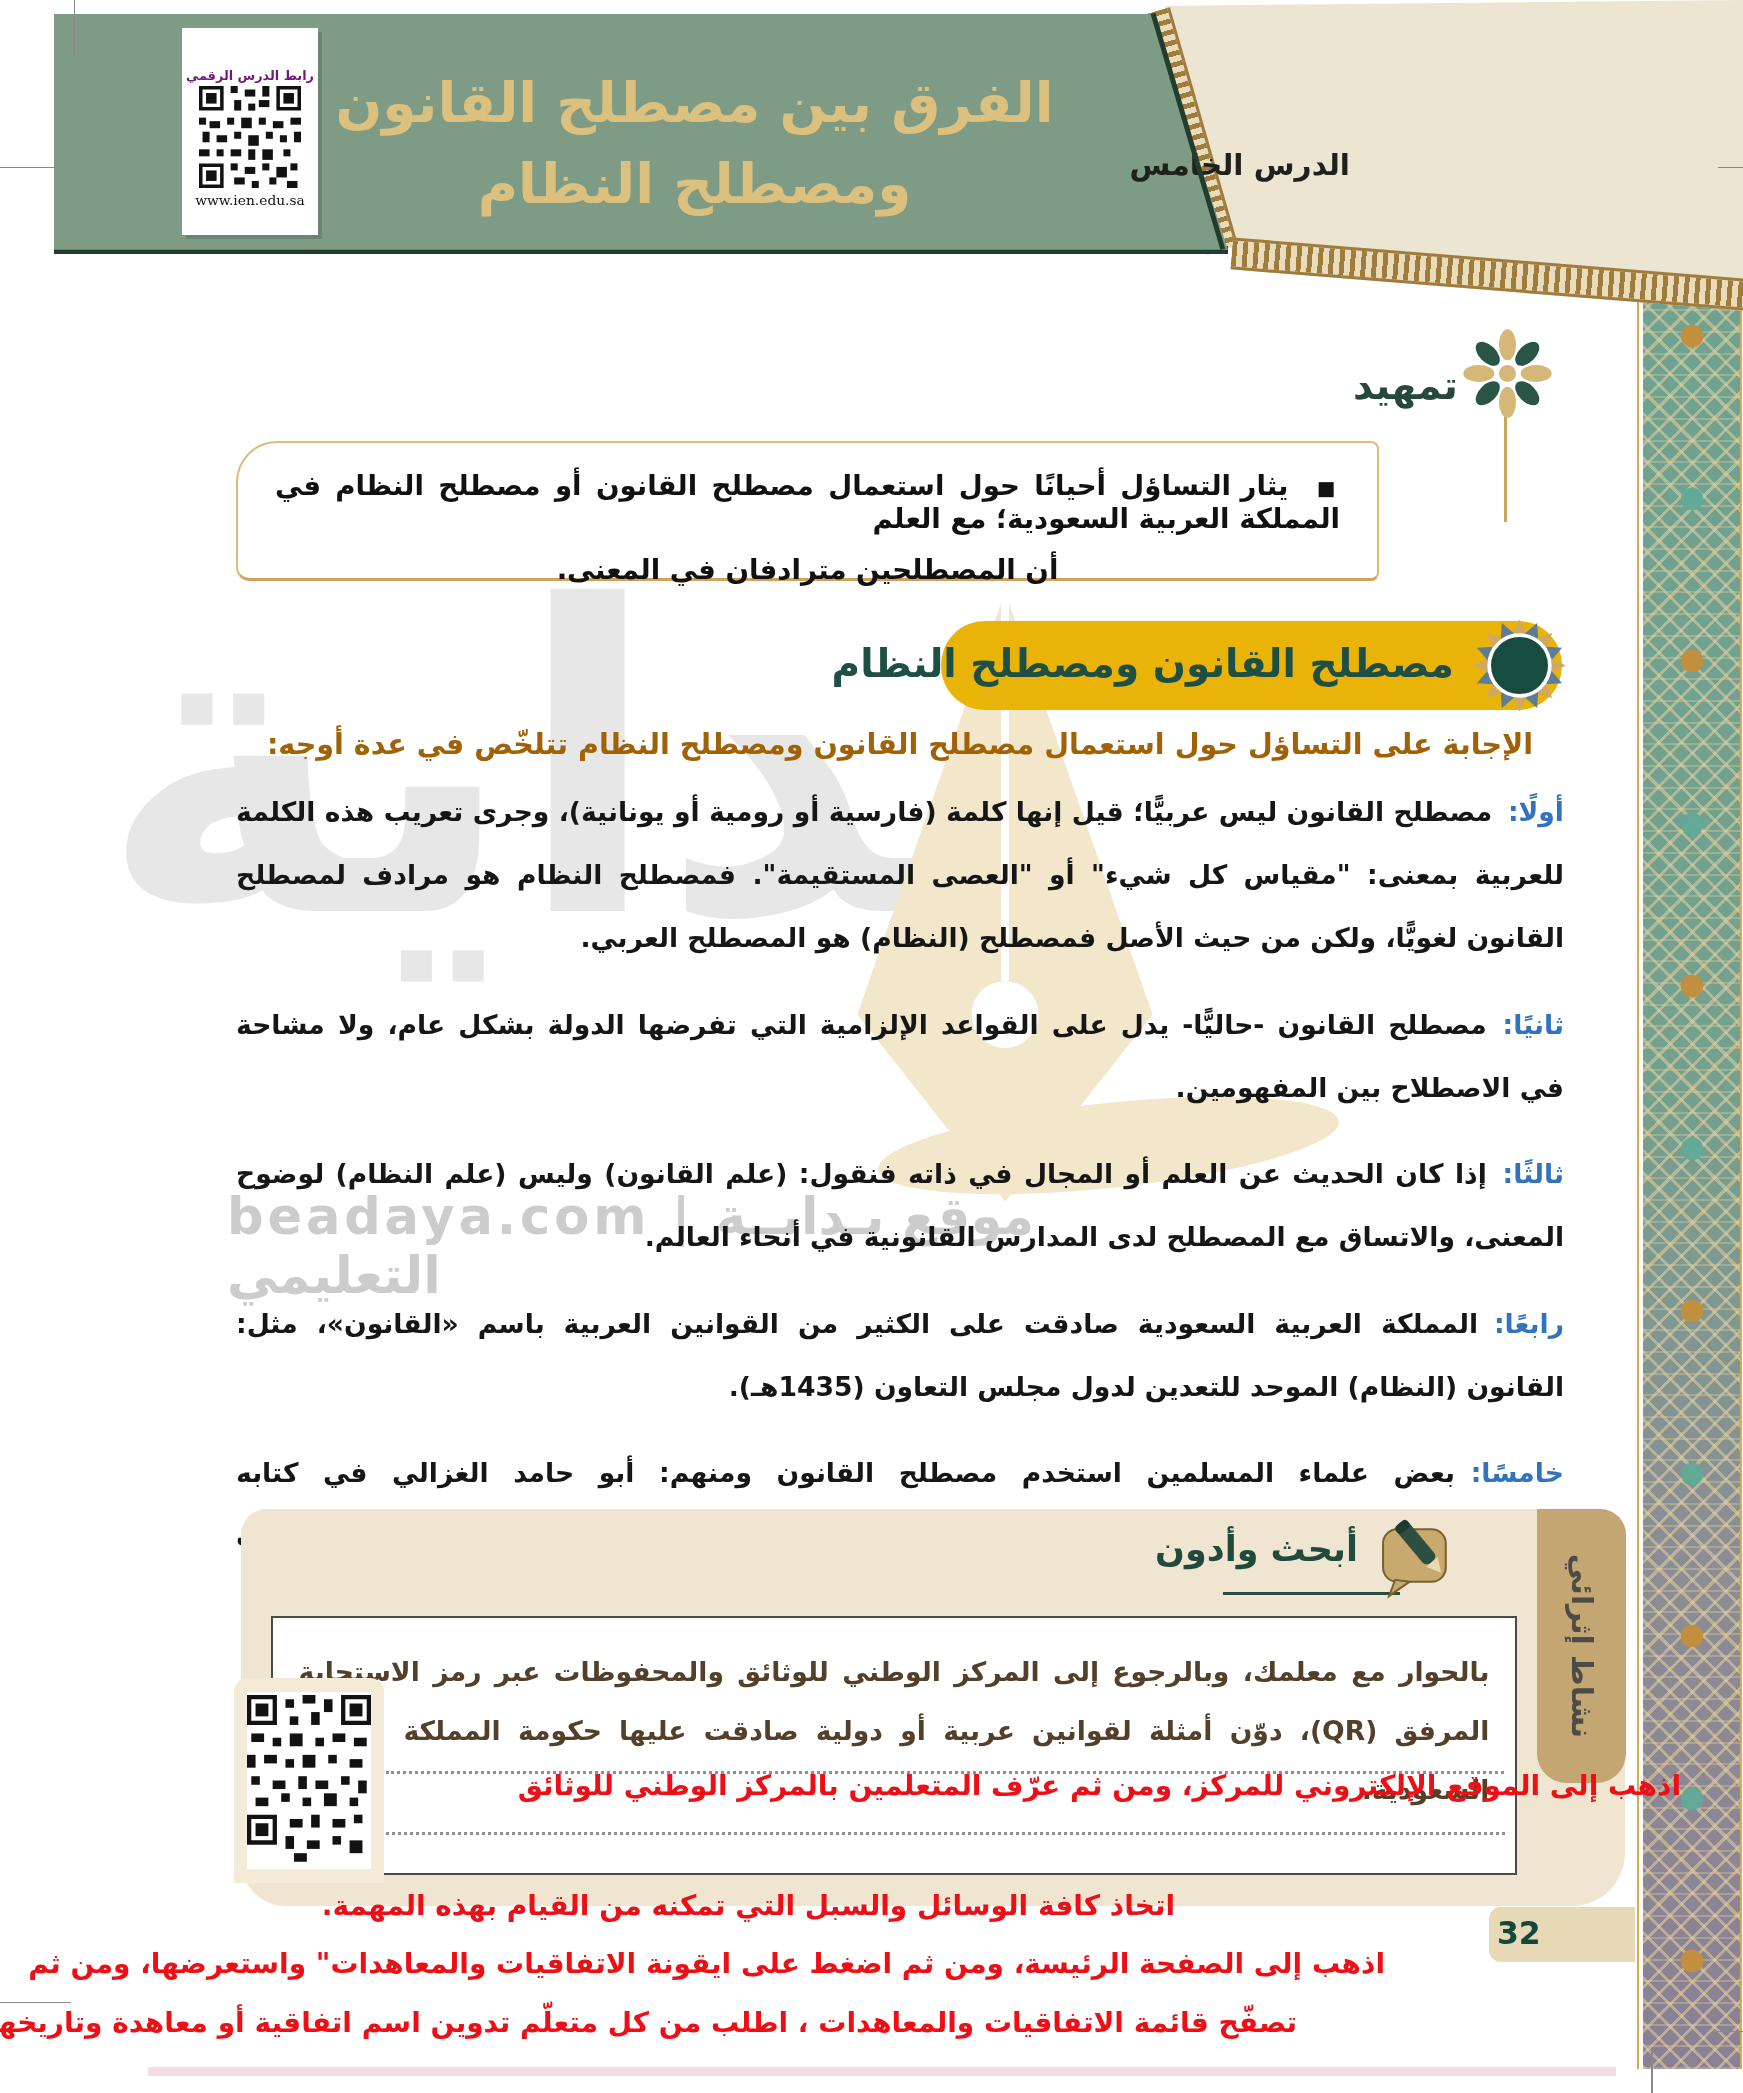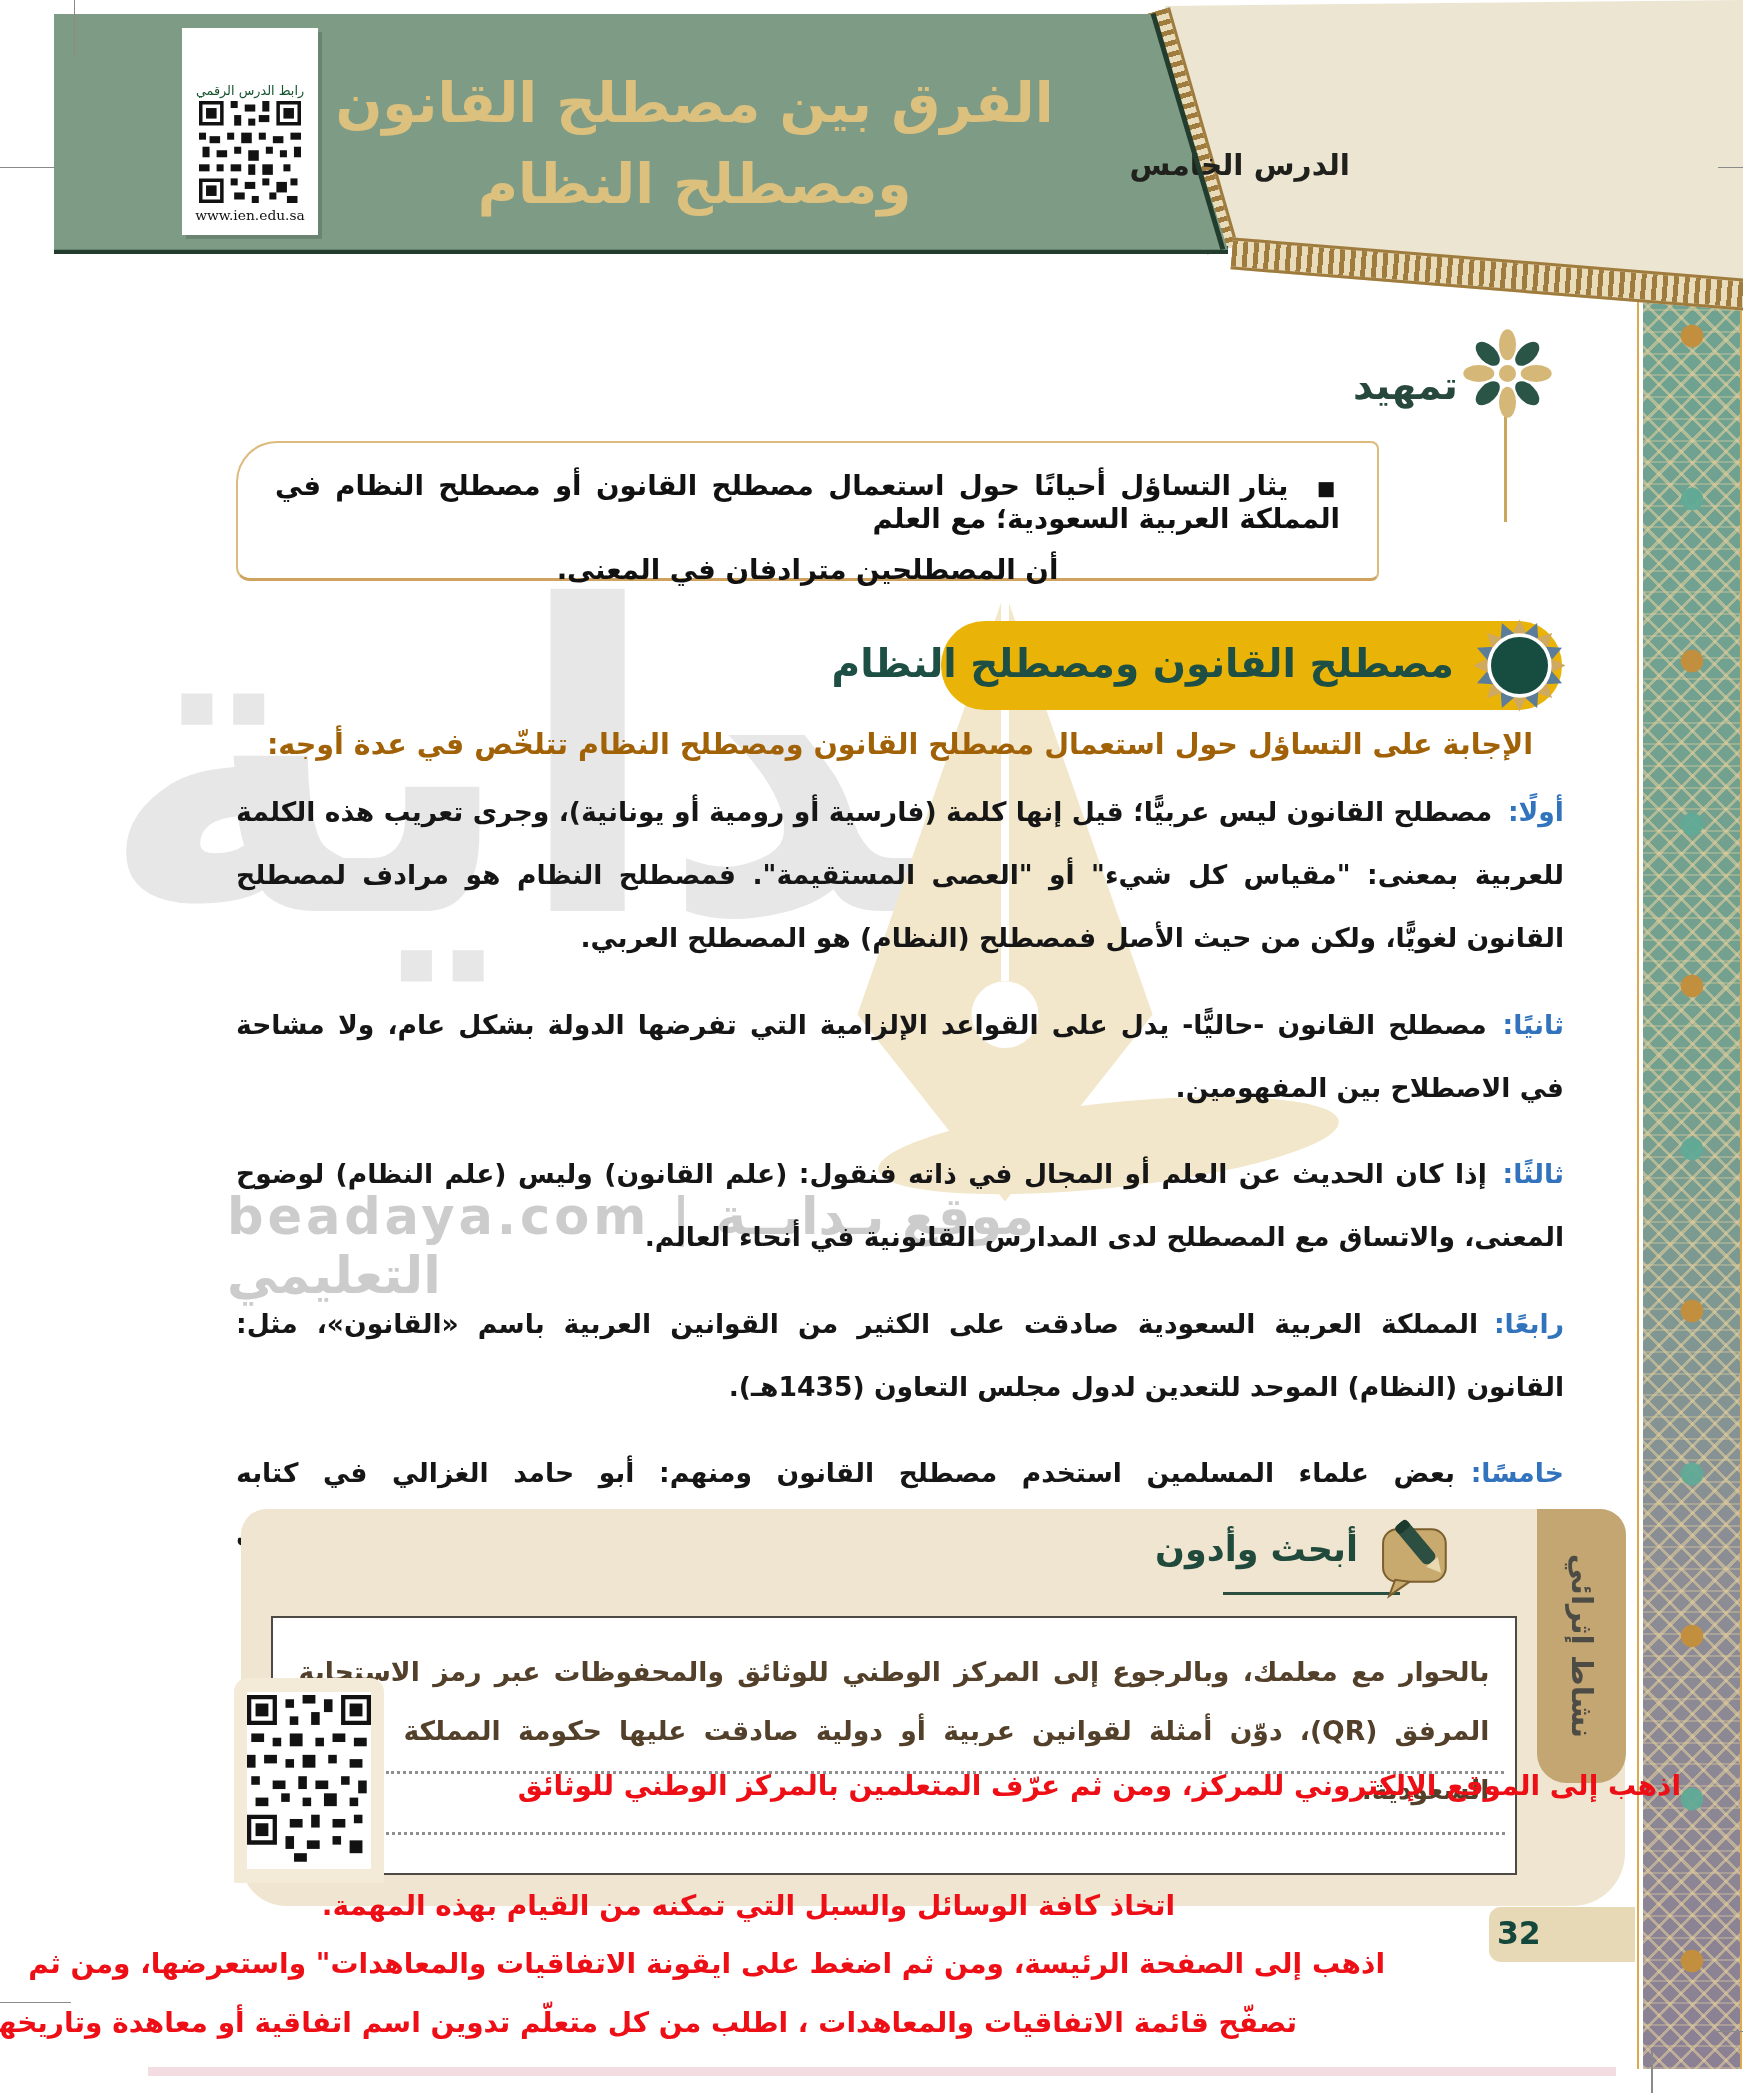--- a/index.html
+++ b/index.html
@@ -46,21 +46,21 @@
                transform:rotate(73.5deg);z-index:3;}
   .banner{left:54px;top:13.8px;width:1174px;height:236px;background:#7e9b85;z-index:2;
           clip-path:polygon(0 0,93.4% 0,100% 100%,0 100%);}
   .banner-title{position:absolute;left:148px;width:985px;text-align:center;direction:rtl;
                 color:#dcc07e;font-weight:bold;font-size:55px;}
   .bt1{top:57px;} .bt2{top:138px;}
 
   
   .qr-card{left:182px;top:27.6px;width:136px;height:207px;background:#fff;z-index:4;
            box-shadow:3.9px 3.9px 0 rgba(0,0,0,.15);text-align:center;}
-  .qr-label{margin-top:55px;font-size:12.8px;font-weight:normal;color:#14532d;direction:rtl;}
+  .qr-label{margin-top:40px;font-size:12.8px;font-weight:bold;color:#701a75;direction:rtl;}
   .qr-card svg{width:102px;height:102px;margin-top:3.9px;}
   .qr-url{font-size:13.8px;color:#111;font-family:"DejaVu Serif",serif;}
 
   
   .tamheed-title{right:286px;top:363px;z-index:2;font-size:39px;font-weight:bold;
                  color:#27493d;direction:rtl;}
   .flower{left:1461px;top:327px;width:93px;height:93px;z-index:2;}
   .flower-stem{left:1504px;top:414px;width:3px;height:108px;background:#c9a75c;z-index:1;}
 
   

